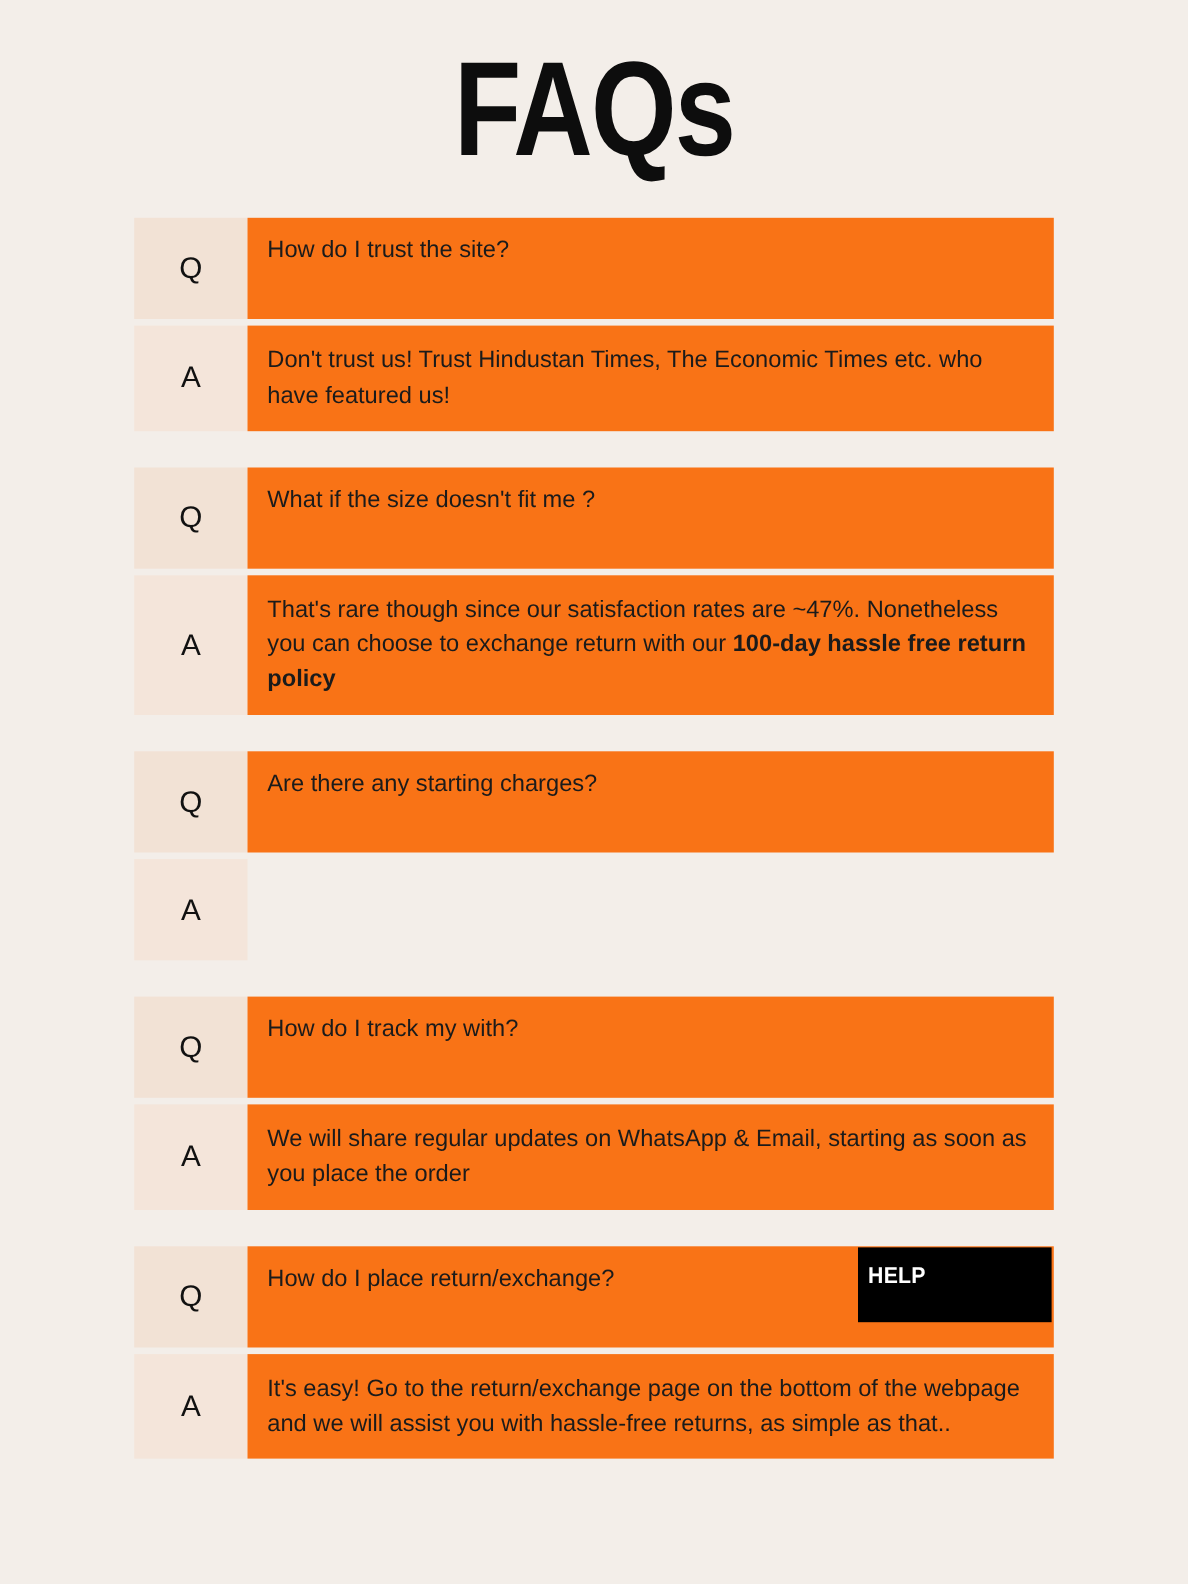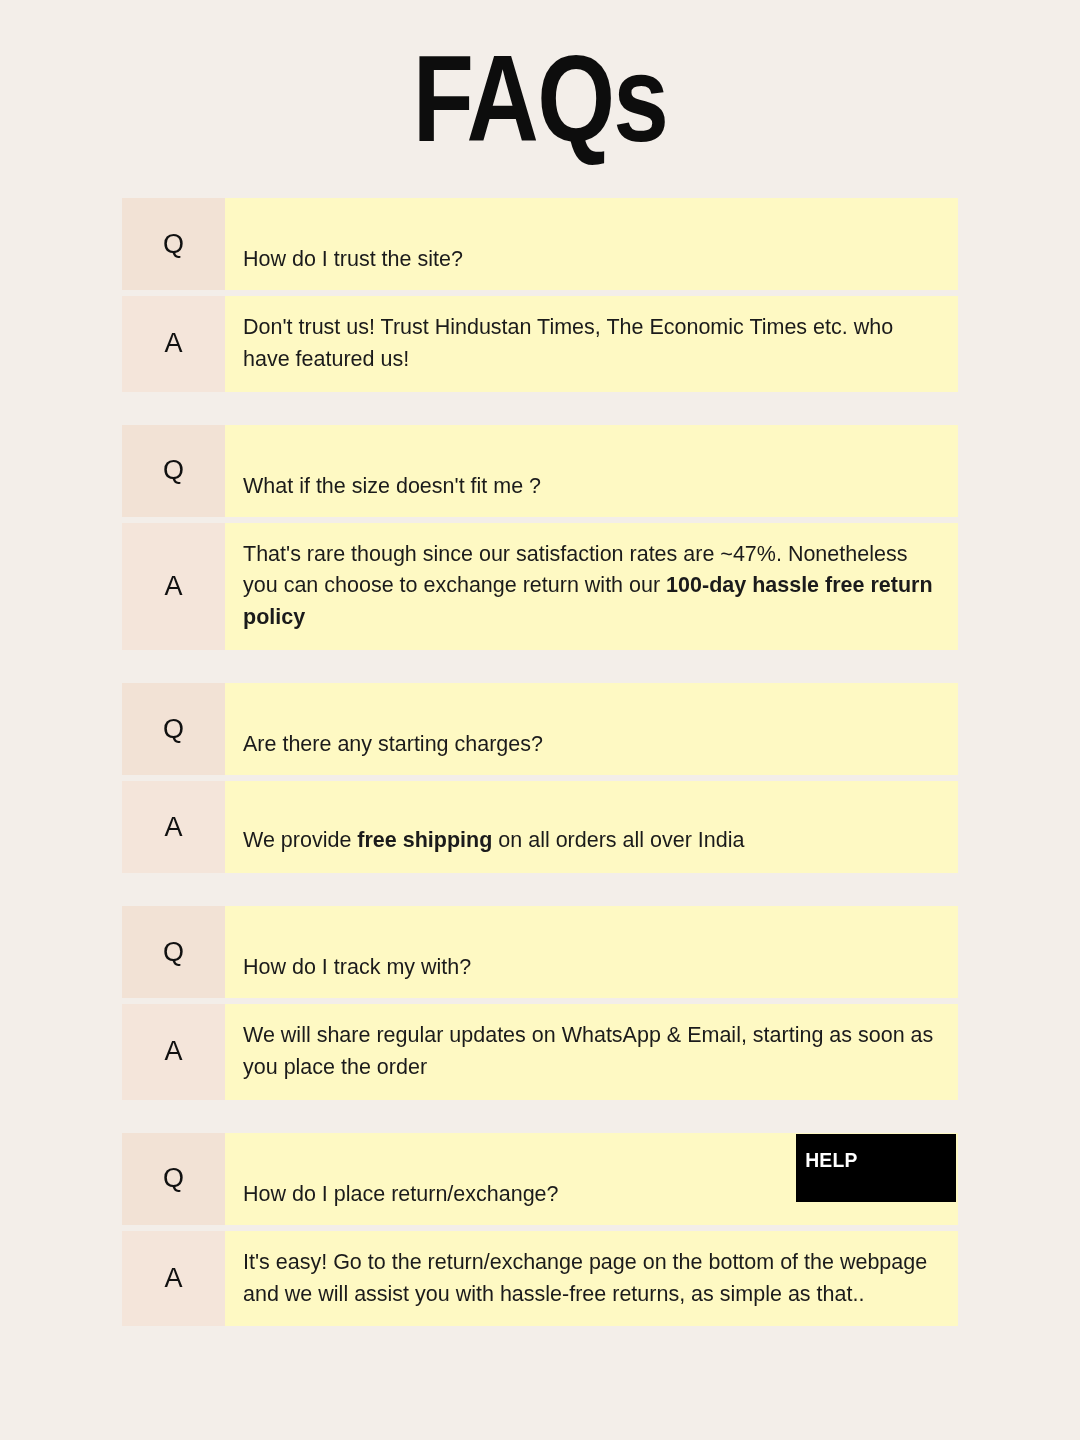--- a/index.html
+++ b/index.html
@@ -50,23 +50,23 @@
     justify-content: center;
     font-size: 27px;
     color: #111;
     font-weight: normal;
   }
   .tag.answer {
     background: #f4e5da;
   }
   .content {
     flex: 1;
-    background: #fef9c3;
+    background: #f97316;
     display: flex;
-    align-items: flex-end;
+    align-items: flex-start;
     padding: 0 0 0 18px;
   }
   .content .text {
     font-size: 21.5px;
     line-height: 1.48;
     color: #1b1b1b;
     padding: 16px 20px 16px 0;
   }
   .q-row .content .text {
     padding-top: 14px;
@@ -76,21 +76,21 @@
   .row.a-row { min-height: 92px; }
   b { font-weight: bold; }
 
   .help-box {
     position: absolute;
     right: 124px;
     top: 1134px;
     width: 160px;
     background: #000000;
     color: #ffffff;
-    padding: 14px 0 16px 0;
+    padding: 14px 16px 16px 0;
   }
   .help-title {
     font-size: 21px;
     font-weight: bold;
     letter-spacing: 0.2px;
     padding: 0 0 14px 10px;
     transform: scaleX(0.92);
     transform-origin: left center;
   }
   .help-link {
@@ -141,23 +141,20 @@
     </div>
     <div class="group">
       <div class="row q-row">
         <div class="tag">Q</div>
         <div class="content">
           <div class="text">Are there any starting charges?</div>
         </div>
       </div>
       <div class="row a-row">
         <div class="tag answer">A</div>
-        <div class="content">
-          <div class="text"><span>We provide </span><b>free shipping</b><span> on all orders all over India</span></div>
-        </div>
       </div>
     </div>
     <div class="group">
       <div class="row q-row">
         <div class="tag">Q</div>
         <div class="content">
           <div class="text">How do I track my with?</div>
         </div>
       </div>
       <div class="row a-row">

